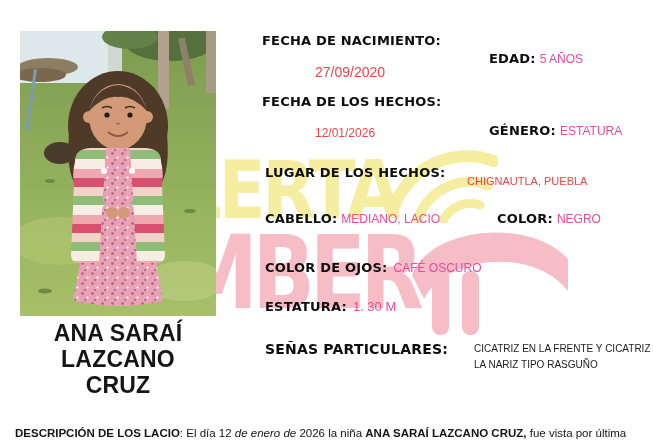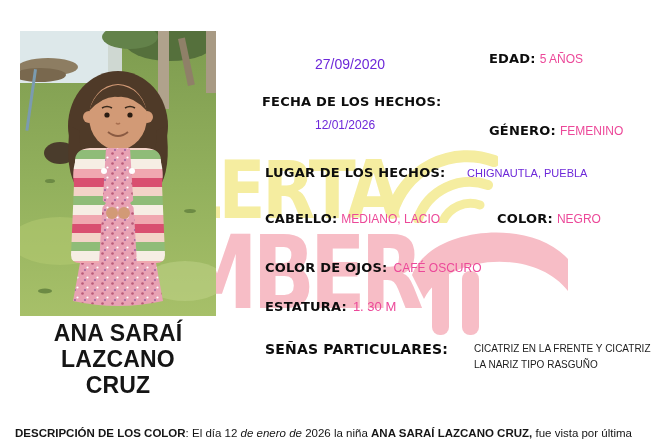--- a/index.html
+++ b/index.html
@@ -48,21 +48,21 @@
   }
   
   .field-label{
     position:absolute;z-index:3;
     font-family:"DejaVu Sans",sans-serif;
     font-weight:bold;font-size:13px;color:#0d0d0d;
     white-space:nowrap;letter-spacing:0.2px;
   }
   .field-value{
     position:absolute;z-index:3;
-    font-size:13px;color:#6d28d9;white-space:nowrap;
+    font-size:13px;color:#ef4444;white-space:nowrap;margin-top:8px;
   }
   .inline-row{
     position:absolute;z-index:3;white-space:nowrap;
   }
   .inline-row .lbl{
     font-family:"DejaVu Sans",sans-serif;
     font-weight:bold;font-size:13px;color:#0d0d0d;letter-spacing:0.2px;
   }
   .inline-row .val{
     font-size:12px;color:#ec4899;padding-left:4px;
@@ -178,31 +178,32 @@
 
       <path d="M60,232 L136,232 L143,270 Q98,280 53,270 Z" fill="url(#dots)"></path>
     </svg>
   </div>
 
   <div id="name-block">
     <div>ANA SARAÍ LAZCANO</div>
     <div>CRUZ</div>
   </div>
 
+  <div class="field-label" style="left:262px;top:33px;">FECHA DE NACIMIENTO:</div>
   <div class="field-value" style="left:315px;top:56px;font-size:14px;">27/09/2020</div>
 
   <div class="inline-row" style="left:489px;top:49px;">
     <span class="lbl">EDAD:</span><span class="val">5 AÑOS</span>
   </div>
 
   <div class="field-label" style="left:262px;top:94px;">FECHA DE LOS HECHOS:</div>
   <div class="field-value" style="left:315px;top:118px;font-size:12px;">12/01/2026</div>
 
   <div class="inline-row" style="left:489px;top:121px;">
-    <span class="lbl">GÉNERO:</span><span class="val">FEMENINO</span>
+    <span class="lbl">GÉNERO:</span><span class="val">ESTATURA</span>
   </div>
 
   <div class="field-label" style="left:265px;top:165px;">LUGAR DE LOS HECHOS:</div>
   <div class="field-value" style="left:467px;top:167px;font-size:11px;">CHIGNAUTLA, PUEBLA</div>
 
   <div class="inline-row" style="left:265px;top:209px;">
     <span class="lbl">CABELLO:</span><span class="val">MEDIANO, LACIO</span>
   </div>
   <div class="inline-row" style="left:497px;top:209px;">
     <span class="lbl">COLOR:</span><span class="val">NEGRO</span>
@@ -212,15 +213,15 @@
     <span class="lbl">COLOR DE OJOS:</span><span class="val" style="padding-left:6px;">CAFÉ OSCURO</span>
   </div>
 
   <div class="inline-row" style="left:265px;top:297px;">
     <span class="lbl">ESTATURA:</span><span class="val" style="padding-left:6px;font-size:13px;">1. 30 M</span>
   </div>
 
   <div id="senas-label" class="field-label" style="left:265px;top:341px;">SEÑAS PARTICULARES:</div>
   <div id="senas-value">CICATRIZ EN LA FRENTE Y CICATRIZ EN LA NARIZ TIPO RASGUÑO</div>
 
-  <p id="description"><span class="b">DESCRIPCIÓN DE LOS COLOR</span><span>: </span><span>El día 12 </span><span class="i">de enero de</span><span> 2026 la niña </span><span class="b">ANA SARAÍ LAZCANO CRUZ,</span><span> fue vista por última vez en el municipio de Chignautla, Puebla; se teme por la integridad de la niña toda vez que puede ser víctima de la comisión</span></p>
+  <p id="description"><span class="b">DESCRIPCIÓN DE LOS LACIO</span><span>: </span><span>El día 12 </span><span class="i">de enero de</span><span> 2026 la niña </span><span class="b">ANA SARAÍ LAZCANO CRUZ,</span><span> fue vista por última vez en el municipio de Chignautla, Puebla; se teme por la integridad de la niña toda vez que puede ser víctima de la comisión</span></p>
 
 </div>
 
 </body></html>

